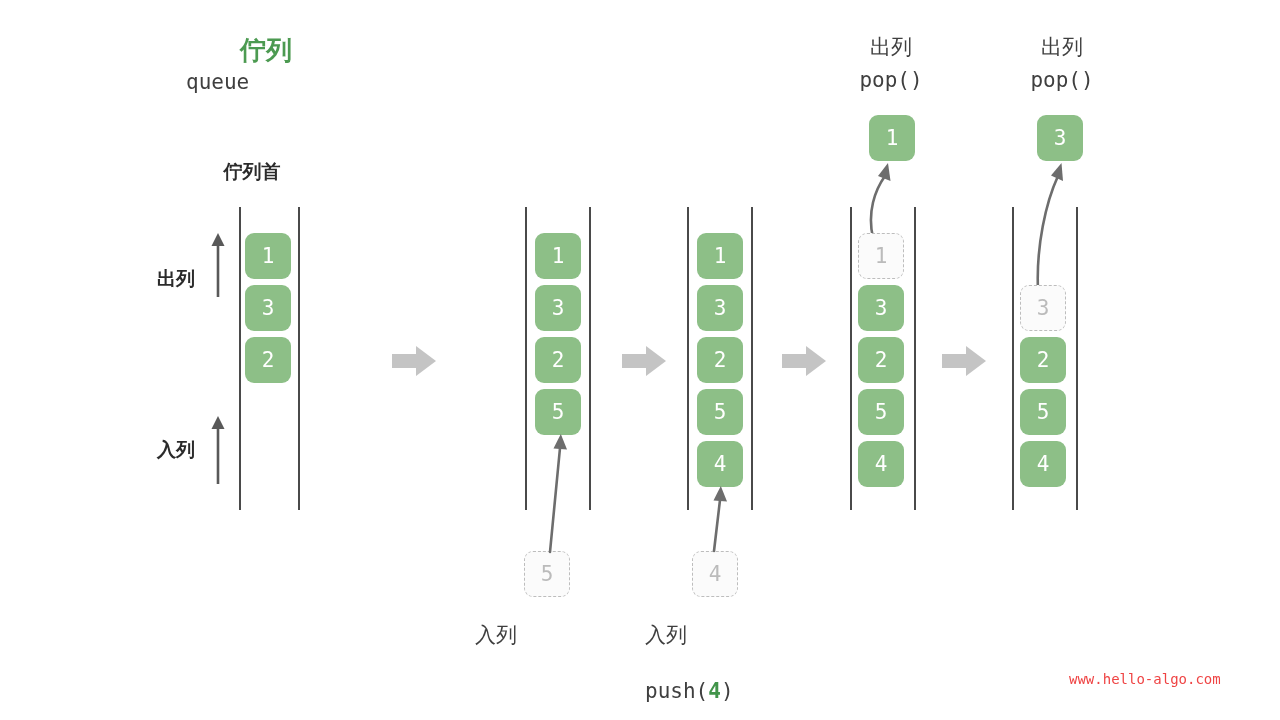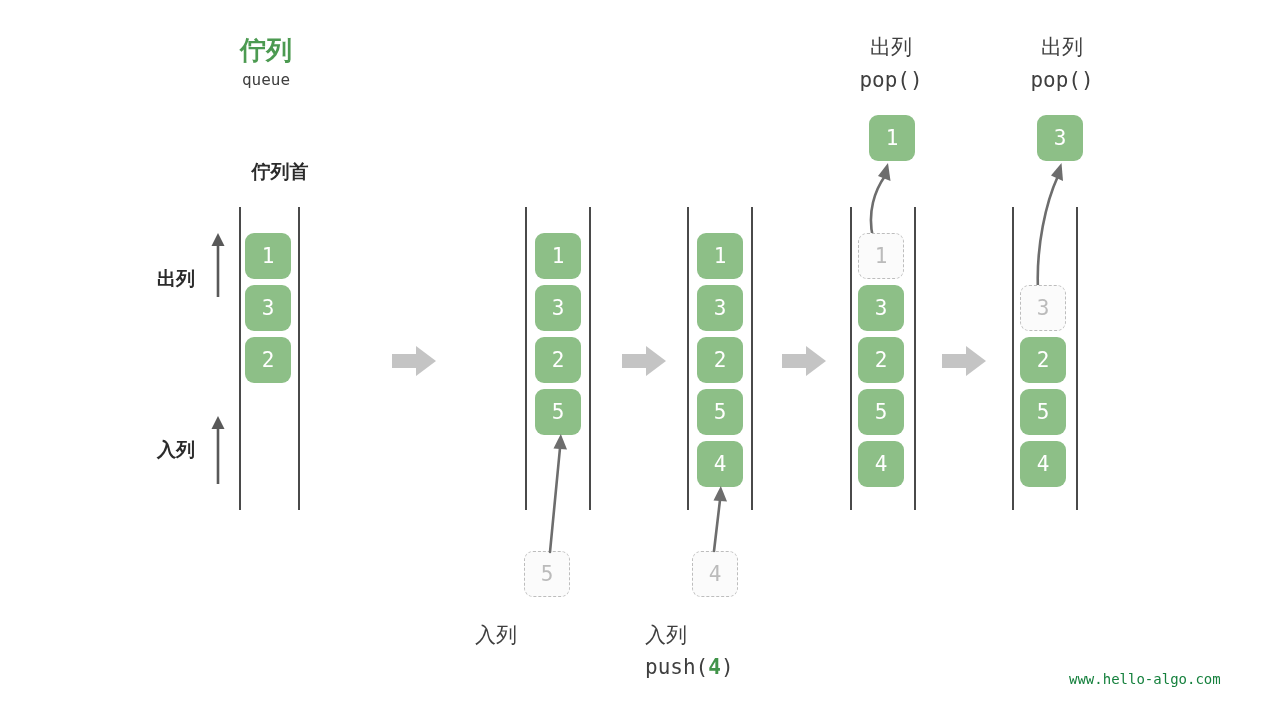--- a/index.html
+++ b/index.html
@@ -21,23 +21,22 @@
   
   .title-cn {
     font-size: 26px;
     font-weight: bold;
     color: #4c9a51;
     text-align: center;
     white-space: nowrap;
   }
   .title-en {
     font-family: "DejaVu Sans Mono", "Liberation Mono", monospace;
-    font-size: 16px;
+    font-size: 21px;
     color: #3f3f3f;
-    text-align: center;
     white-space: nowrap;
   }
 
   .op-label-cn {
     font-size: 21px;
     color: #3f3f3f;
     text-align: center;
     white-space: nowrap;
   }
   .op-label-code {
@@ -92,33 +91,33 @@
 
   
   .thin-arrow { color: #595959; }
 
   
   .motion-arrow { color: #6d6d6d; }
 
   .watermark {
     font-family: "DejaVu Sans Mono", "Liberation Mono", monospace;
     font-size: 14px;
-    color: #15803d;
+    color: #ef4444;
     white-space: nowrap;
   }
 </style>
 </head>
 <body>
 
 <div id="stage">
 
   <div class="abs title-cn" style="left:186px; top:33px; width:160px;">佇列</div>
   <div class="abs title-en" style="left:186px; top:70px; width:160px;">queue</div>
 
-  <div class="abs side-label" style="left:200px; top:159px; width:160px;">佇列首</div>
+  <div class="abs side-label" style="left:172px; top:159px; width:160px;">佇列首</div>
 
   <div class="abs side-label" style="left:140px; top:266px; width:72px;">出列</div>
   <svg class="abs thin-arrow" style="left:206px; top:231px;" width="24" height="68" viewBox="0 0 24 68">
     <line x1="12" y1="66" x2="12" y2="12" stroke="#595959" stroke-width="2.6"></line>
     <polygon points="12,2 5.5,15 18.5,15" fill="#595959"></polygon>
   </svg>
 
   <div class="abs side-label" style="left:140px; top:437px; width:72px;">入列</div>
   <svg class="abs thin-arrow" style="left:206px; top:414px;" width="24" height="72" viewBox="0 0 24 72">
     <line x1="12" y1="70" x2="12" y2="12" stroke="#595959" stroke-width="2.6"></line>
@@ -165,21 +164,21 @@
   <div class="abs cell" style="left:697px; top:389px;">5</div>
   <div class="abs cell" style="left:697px; top:441px;">4</div>
 
   <div class="abs cell ghost" style="left:692px; top:551px;">4</div>
   <svg class="abs motion-arrow" style="left:698px; top:482px;" width="40" height="72" viewBox="0 0 40 72">
     <path d="M16,69 L22,18" stroke="#6d6d6d" stroke-width="2.6" fill="none" stroke-linecap="round"></path>
     <polygon points="22.8,4 15.5,18.5 29,19.6" fill="#6d6d6d"></polygon>
   </svg>
 
   <div class="abs op-label-cn" style="left:645px; top:621px; width:170px; text-align:left;">入列</div>
-  <div class="abs op-label-code" style="left:645px; top:655px; width:210px; text-align:left;"><span>push(</span><span class="num">4</span><span>)</span></div>
+  <div class="abs op-label-code" style="left:645px; top:679px; width:210px; text-align:left;"><span>push(</span><span class="num">4</span><span>)</span></div>
 
   <svg class="abs step-arrow" style="left:782px; top:344px;" width="44" height="34" viewBox="0 0 44 34">
     <polygon points="0,10 24,10 24,2 44,17 24,32 24,24 0,24" fill="#c4c4c4"></polygon>
   </svg>
 
   <div class="abs op-label-cn" style="left:806px; top:33px; width:170px;">出列</div>
   <div class="abs op-label-code" style="left:806px; top:68px; width:170px;">pop()</div>
 
   <div class="abs cell" style="left:869px; top:115px;">1</div>
 

